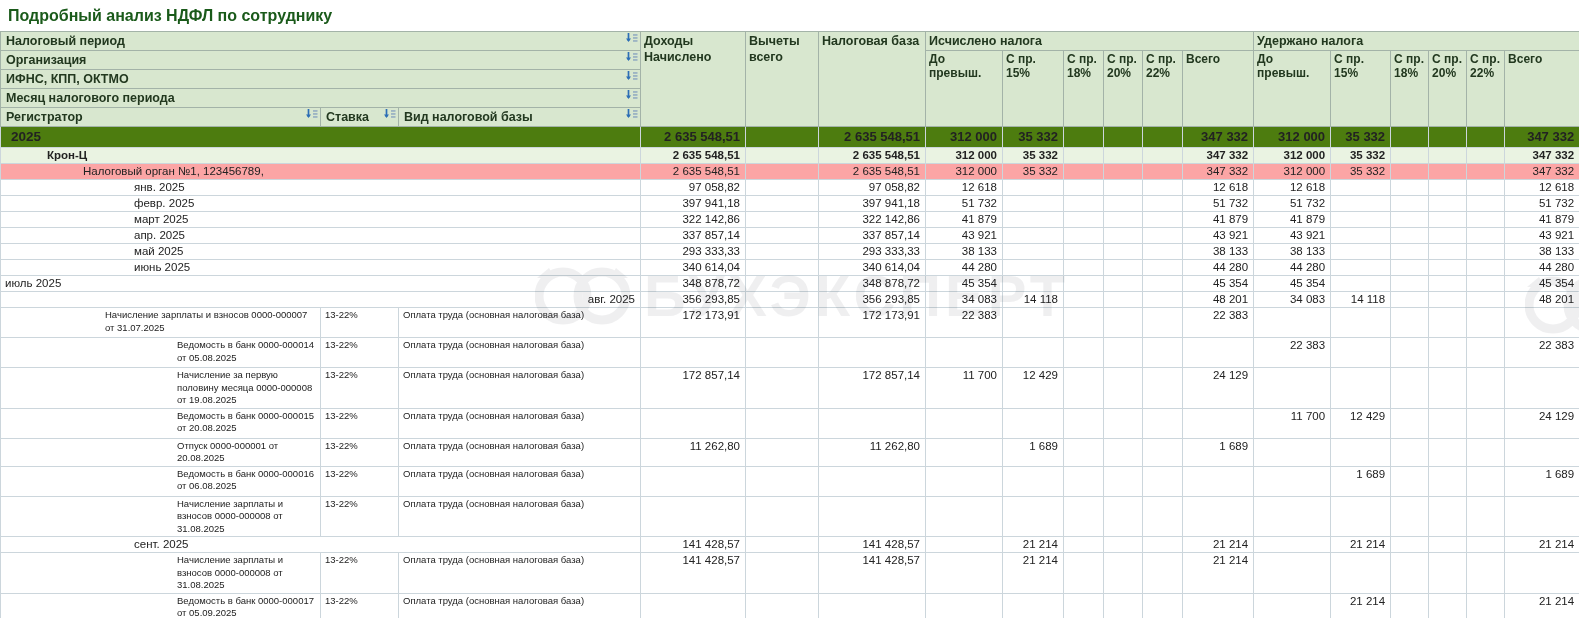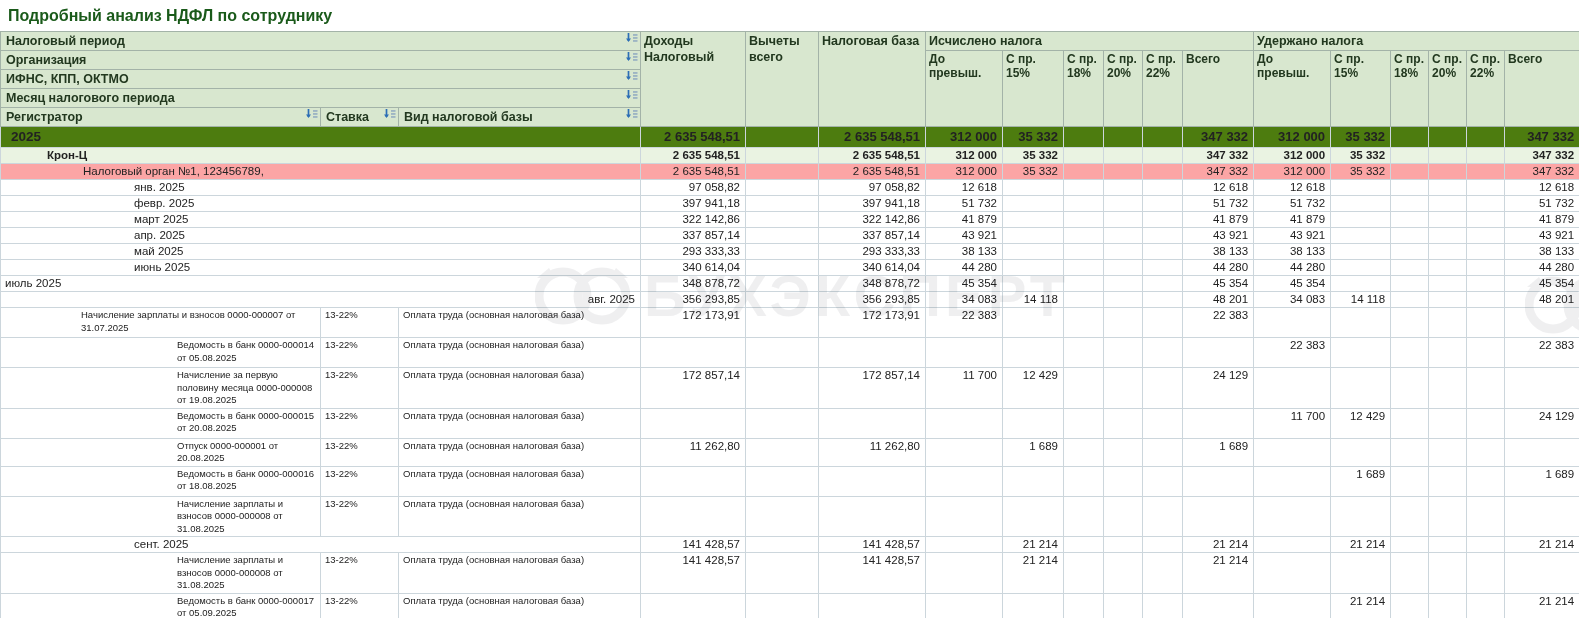--- a/index.html
+++ b/index.html
@@ -69,21 +69,21 @@
               <span>Налоговый период</span>
           <span class="sort-icon"><svg width="13" height="13" viewBox="0 0 13 13">
                   <path d="M3.5 1v8" stroke="#2d6eb5" stroke-width="1.7" fill="none"></path>
                   <path d="M1 6.5 3.5 10 6 6.5z" fill="#2d6eb5"></path>
                   <rect x="8" y="2.2" width="4.5" height="1.5" fill="#8fa8c0"></rect>
                   <rect x="8" y="5.2" width="4.5" height="1.5" fill="#8fa8c0"></rect>
                   <rect x="8" y="8.2" width="4.5" height="1.5" fill="#8fa8c0"></rect>
                 </svg></span>
             </span>
         </th>
-        <th rowspan="5"><span>Доходы</span><br><span>Налоговый</span></th>
+        <th rowspan="5"><span>Доходы</span><br><span>Начислено</span></th>
         <th rowspan="5">Вычеты всего</th>
         <th rowspan="5">Налоговая база</th>
         <th colspan="6">Исчислено налога</th>
         <th colspan="6">Удержано налога</th>
       </tr>
       <tr>
         <th colspan="3" class="lefthdr">
           <span class="hflex">
               <span>Организация</span>
           <span class="sort-icon"><svg width="13" height="13" viewBox="0 0 13 13">
@@ -368,21 +368,21 @@
           <td class="num"></td>
           <td class="num">48 201</td>
           <td class="num">34 083</td>
           <td class="num">14 118</td>
           <td class="num"></td>
           <td class="num"></td>
           <td class="num"></td>
           <td class="num">48 201</td>
         </tr>
         <tr class="row-doc hmin30">
-          <td class="name" style="padding-left: 80px;">Начисление зарплаты и взносов 0000-000007 от 31.07.2025</td>
+          <td class="name" style="padding-left: 104px;">Начисление зарплаты и взносов 0000-000007 от 31.07.2025</td>
           <td class="rate">13-22%</td>
           <td class="basekind">Оплата труда (основная налоговая база)</td>
           <td class="num">172 173,91</td>
           <td class="num"></td>
           <td class="num">172 173,91</td>
           <td class="num">22 383</td>
           <td class="num"></td>
           <td class="num"></td>
           <td class="num"></td>
           <td class="num"></td>
@@ -468,21 +468,21 @@
           <td class="num"></td>
           <td class="num">1 689</td>
           <td class="num"></td>
           <td class="num"></td>
           <td class="num"></td>
           <td class="num"></td>
           <td class="num"></td>
           <td class="num"></td>
         </tr>
         <tr class="row-doc hmin30">
-          <td class="name" style="padding-left: 176px;">Ведомость в банк 0000-000016 от 18.08.2025</td>
+          <td class="name" style="padding-left: 176px;">Ведомость в банк 0000-000016 от 06.08.2025</td>
           <td class="rate">13-22%</td>
           <td class="basekind">Оплата труда (основная налоговая база)</td>
           <td class="num"></td>
           <td class="num"></td>
           <td class="num"></td>
           <td class="num"></td>
           <td class="num"></td>
           <td class="num"></td>
           <td class="num"></td>
           <td class="num"></td>

